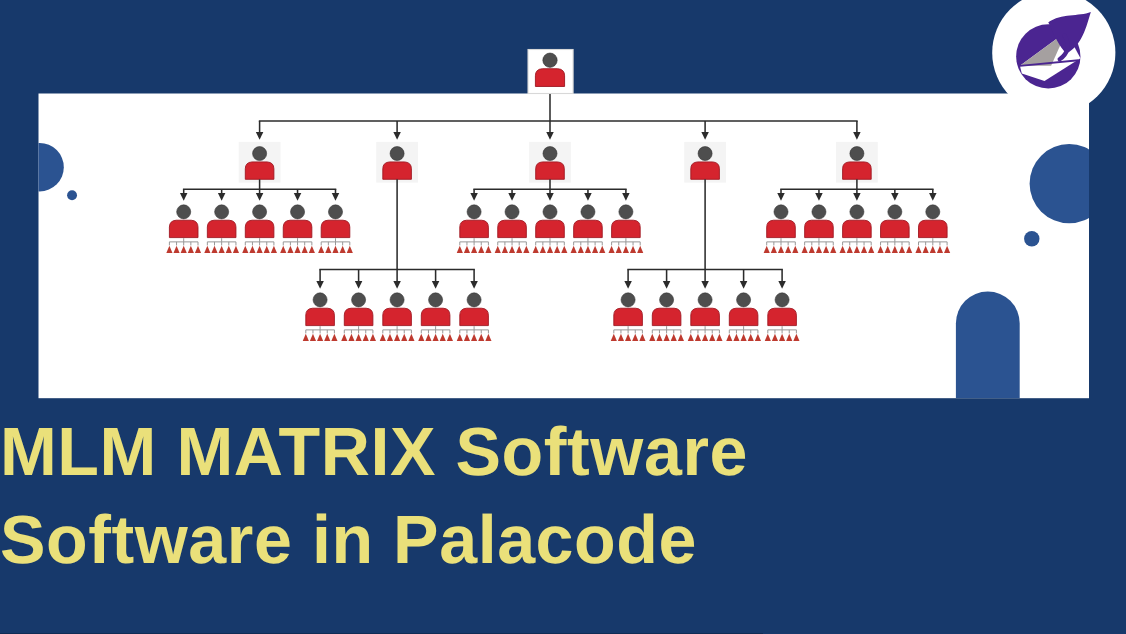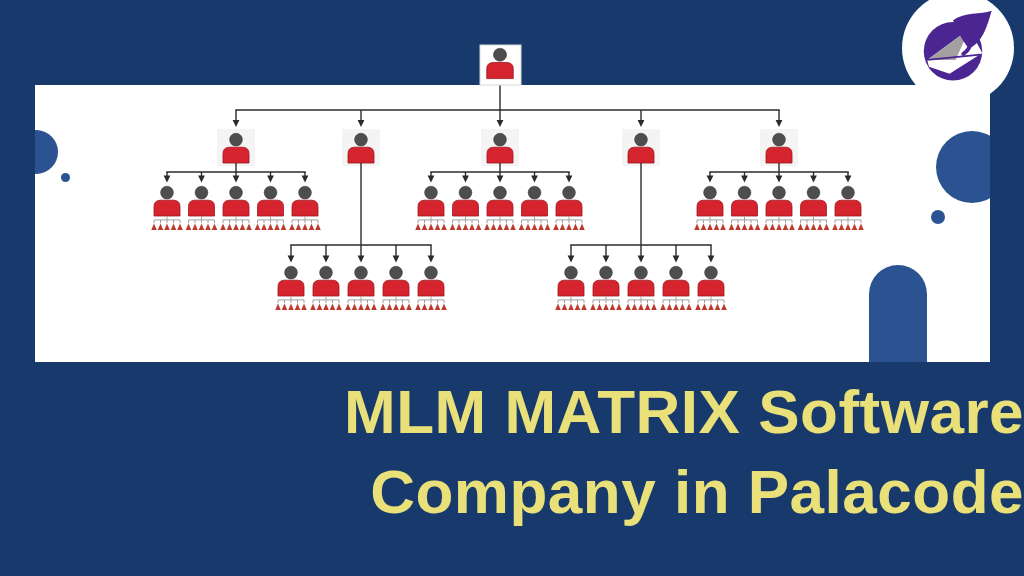--- a/index.html
+++ b/index.html
@@ -18,21 +18,21 @@
   .decor-circle-right{left:901px;top:46px;width:72px;height:72px;}
   .decor-dot-right{left:896px;top:125px;width:14px;height:14px;}
   .decor-arch-right{left:834px;top:180px;width:58px;height:97px;border-radius:29px 29px 0 0;}
   #tree-svg{position:absolute;left:0;top:0;width:1024px;height:576px;}
   .logo-blob{
     position:absolute;left:902px;top:-8px;width:112px;height:112px;
     background:var(--panel,#ffffff);border-radius:50%;
   }
   .logo-svg{position:absolute;left:8px;top:18px;width:86px;height:86px;overflow:visible;}
   .title{
-    position:absolute;left:0;right:0;top:372px;text-align:right;
+    position:absolute;left:0;right:0;top:372px;text-align:left;
     color:var(--title-yellow,#EAE07A);font-weight:bold;font-size:62px;line-height:80px;
     letter-spacing:0.5px;
   }
 </style>
 </head>
 <body>
 
 <div class="stage">
 
   <div class="panel">
@@ -554,16 +554,16 @@
       <polygon points="20,58 69,22 84,50 46,74 22,66" fill="#ffffff"></polygon>
       <polygon points="20,58 69,22 53,58" fill="var(--logo-gray,#A5A0A0)"></polygon>
       <path d="M20,58 L82,52" stroke="var(--logo-purple,#4B2591)" stroke-width="2" fill="none"></path>
       <path d="M50,12 C64,2 82,6 95,1 C90,17 86,36 69,45 C62,38 56,26 50,12 Z" fill="var(--logo-purple,#4B2591)"></path>
       <path d="M67,26 C73,35 71,45 62,51" stroke="var(--logo-purple,#4B2591)" stroke-width="4.5" fill="none" stroke-linecap="round"></path>
     </svg>
   </div>
 
   <div class="title">
     <div>MLM MATRIX Software</div>
-    <div>Company in Palacode</div>
+    <div>Software in Palacode</div>
   </div>
 
 </div>
 
 </body></html>

